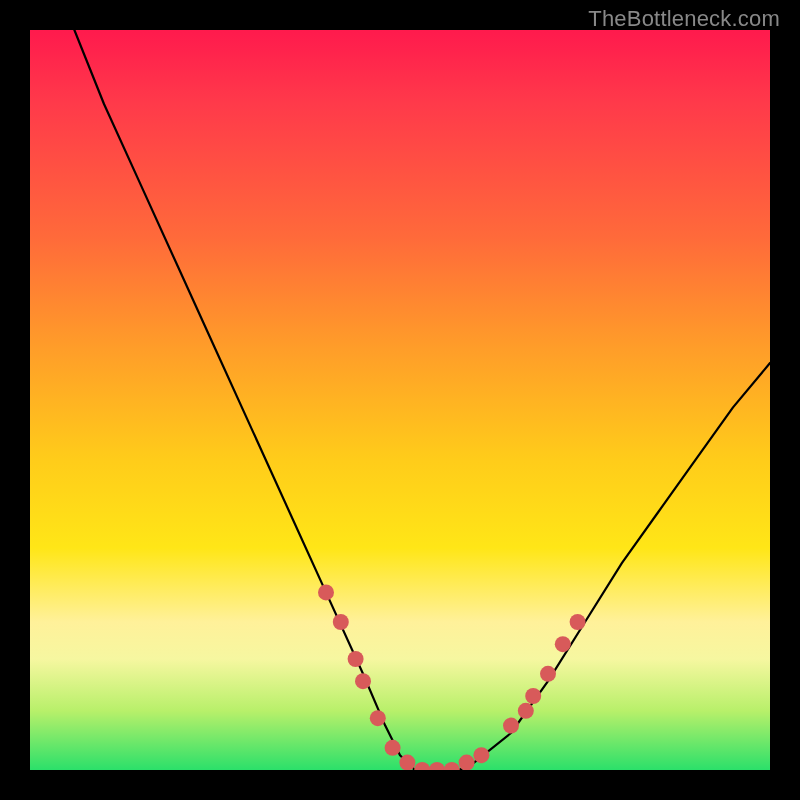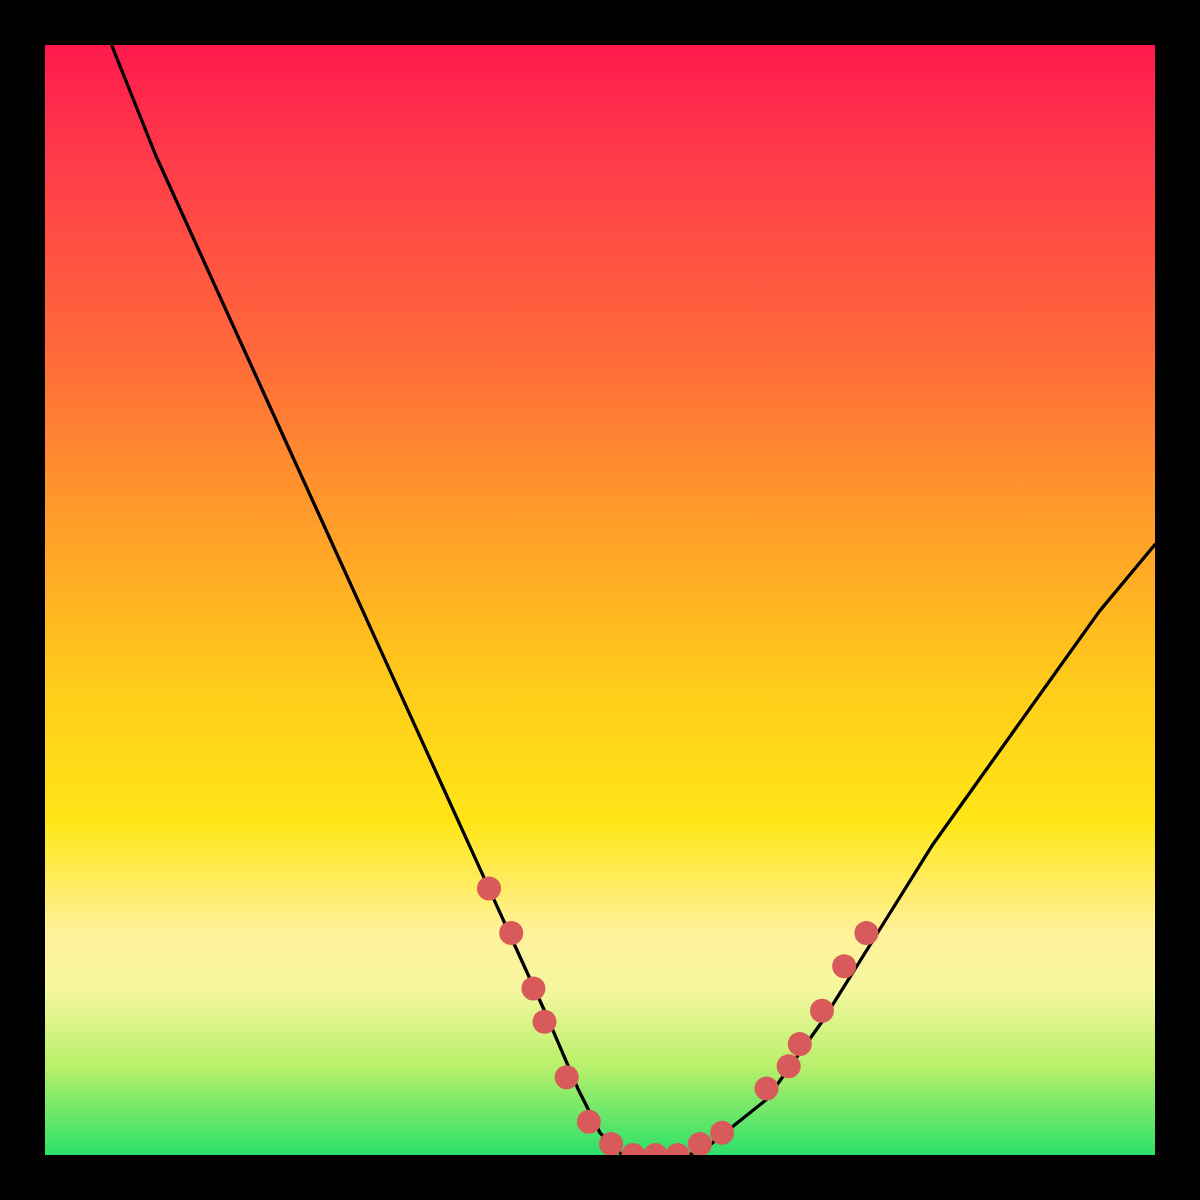--- a/index.html
+++ b/index.html
@@ -54,20 +54,21 @@
     top: 0;
     width: 740px;
     height: 740px;
     pointer-events: none;
   }
 </style>
 </head>
 <body>
 
 <div class="frame">
+  <div class="attribution">TheBottleneck.com</div>
 
   <div class="plot-area">
     <svg class="curve-layer" viewBox="0 0 740 740" preserveAspectRatio="none">
       <path id="curve-path" fill="none" stroke="#000000" stroke-width="2.2" stroke-linecap="round" stroke-linejoin="round" d="M44.4 0.0 L74.0 74.0 L111.0 155.4 L148.0 236.8 L185.0 318.2 L222.0 399.6 L259.0 481.0 L296.0 562.4 L333.0 643.8 L355.2 695.6 L370.0 725.2 L384.8 740.0 L407.0 740.0 L429.2 740.0 L444.0 732.6 L481.0 703.0 L518.0 651.2 L555.0 592.0 L592.0 532.8 L629.0 481.0 L666.0 429.2 L703.0 377.4 L740.0 333.0"></path>
       <g id="marker-group">
           <circle cx="296.0" cy="562.4" r="8" fill="#d85a5a" stroke="#c24a4a" stroke-width="0"></circle>
           <circle cx="310.8" cy="592.0" r="8" fill="#d85a5a" stroke="#c24a4a" stroke-width="0"></circle>
           <circle cx="325.6" cy="629.0" r="8" fill="#d85a5a" stroke="#c24a4a" stroke-width="0"></circle>
           <circle cx="333.0" cy="651.2" r="8" fill="#d85a5a" stroke="#c24a4a" stroke-width="0"></circle>
           <circle cx="347.8" cy="688.2" r="8" fill="#d85a5a" stroke="#c24a4a" stroke-width="0"></circle>

